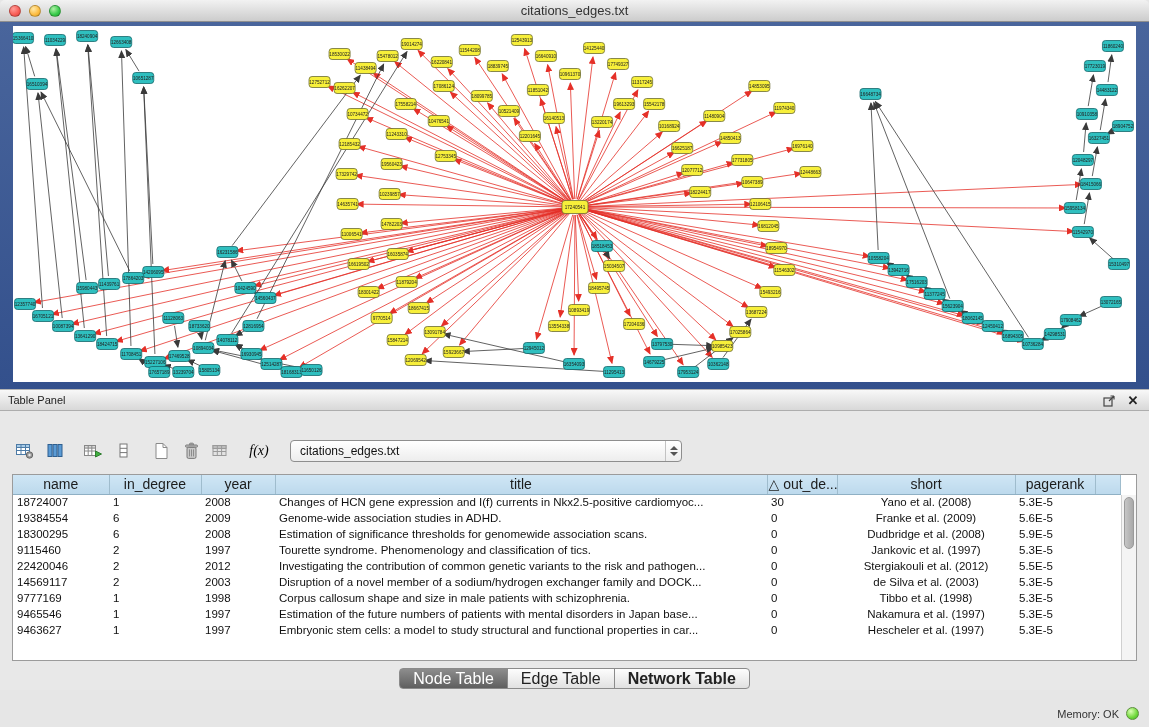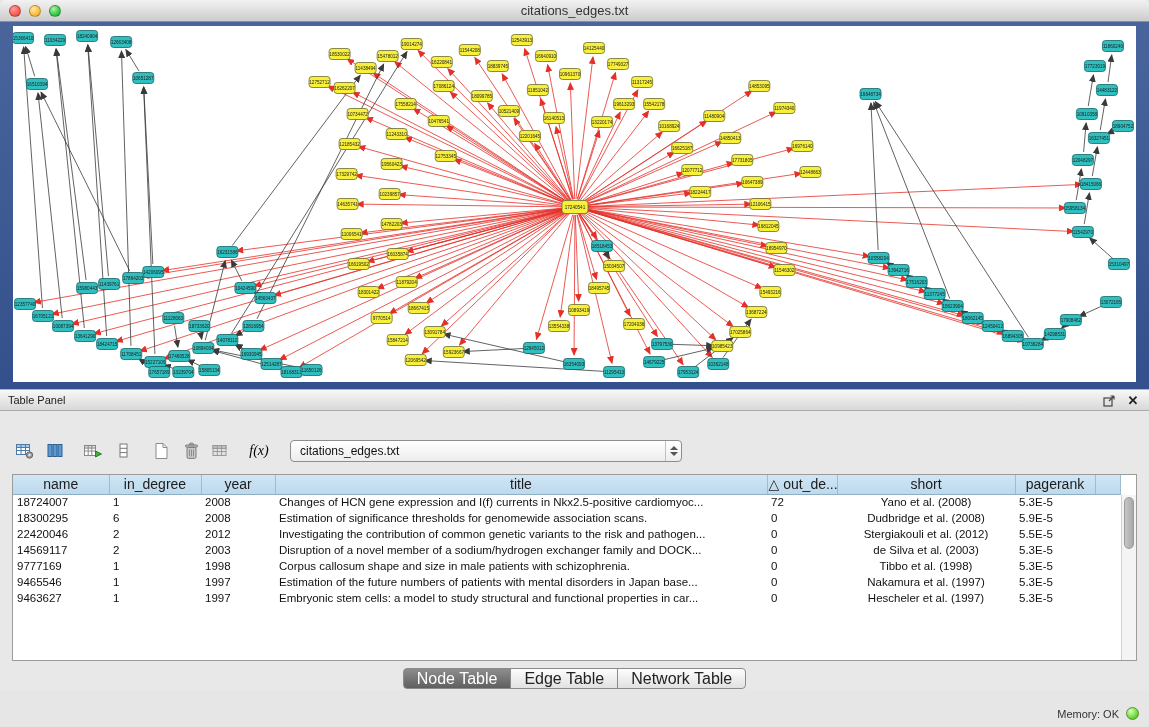--- a/index.html
+++ b/index.html
@@ -79,21 +79,21 @@
   td.al-left{text-align:left;} td.al-center{text-align:center;}
   .vscroll{position:absolute;top:20px;right:0;width:15px;bottom:0;background:#f4f4f4;border-left:1px solid #d0d0d0;}
   .vthumb{position:absolute;top:2px;left:2px;width:10px;height:52px;border-radius:5px;background:linear-gradient(90deg,#c6c6c6,#a9a9a9);border:1px solid #9a9a9a;}
   
   .tabs{margin-top:7px;display:flex;justify-content:center;}
   .tab{
     height:21px;padding:0 13px;font-size:16px;border:1px solid #8b8b8b;margin-left:-1px;
     background:linear-gradient(#fdfdfd,#e1e1e1);color:#222;font-family:"Liberation Sans",sans-serif;
   }
   .tab:first-child{border-radius:4px 0 0 4px;margin-left:0;}
-  .tab:last-child{border-radius:0 4px 4px 0;}
+  .tab:last-child{border-radius:0 4px 4px 0;font-weight:bold;}
   .tab.selected{background:linear-gradient(#8d8d8d,#5f5f5f);color:#fff;}
   
   .status-bar{
     position:absolute;bottom:0;left:0;width:100%;height:27px;background:#e6e6e6;
     display:flex;align-items:center;justify-content:flex-end;padding:0 10px;gap:7px;font-size:11px;color:#333;
   }
   .mem-orb{width:13px;height:13px;border-radius:50%;border:1px solid #5a8f3a;
     background:radial-gradient(circle at 35% 30%,#dcffb4,#6fd83a 60%,#3fae2a);}
 </style>
 </head>
@@ -955,33 +955,53 @@
               <th>pagerank</th>
               <th></th>
             </tr>
           </thead>
         <tbody id="tbl-body">
             <tr>
               <td class="al-left">18724007</td>
               <td class="al-left">1</td>
               <td class="al-left">2008</td>
               <td class="al-left">Changes of HCN gene expression and I(f) currents in Nkx2.5-positive cardiomyoc...</td>
-              <td class="al-left">72</td>
+              <td class="al-left">30</td>
               <td class="al-center">Yano et al. (2008)</td>
               <td class="al-left">5.3E-5</td>
+              <td></td>
+            </tr>
+            <tr>
+              <td class="al-left">19384554</td>
+              <td class="al-left">6</td>
+              <td class="al-left">2009</td>
+              <td class="al-left">Genome-wide association studies in ADHD.</td>
+              <td class="al-left">0</td>
+              <td class="al-center">Franke et al. (2009)</td>
+              <td class="al-left">5.6E-5</td>
               <td></td>
             </tr>
             <tr>
               <td class="al-left">18300295</td>
               <td class="al-left">6</td>
               <td class="al-left">2008</td>
               <td class="al-left">Estimation of significance thresholds for genomewide association scans.</td>
               <td class="al-left">0</td>
               <td class="al-center">Dudbridge et al. (2008)</td>
               <td class="al-left">5.9E-5</td>
+              <td></td>
+            </tr>
+            <tr>
+              <td class="al-left">9115460</td>
+              <td class="al-left">2</td>
+              <td class="al-left">1997</td>
+              <td class="al-left">Tourette syndrome. Phenomenology and classification of tics.</td>
+              <td class="al-left">0</td>
+              <td class="al-center">Jankovic et al. (1997)</td>
+              <td class="al-left">5.3E-5</td>
               <td></td>
             </tr>
             <tr>
               <td class="al-left">22420046</td>
               <td class="al-left">2</td>
               <td class="al-left">2012</td>
               <td class="al-left">Investigating the contribution of common genetic variants to the risk and pathogen...</td>
               <td class="al-left">0</td>
               <td class="al-center">Stergiakouli et al. (2012)</td>
               <td class="al-left">5.5E-5</td>

